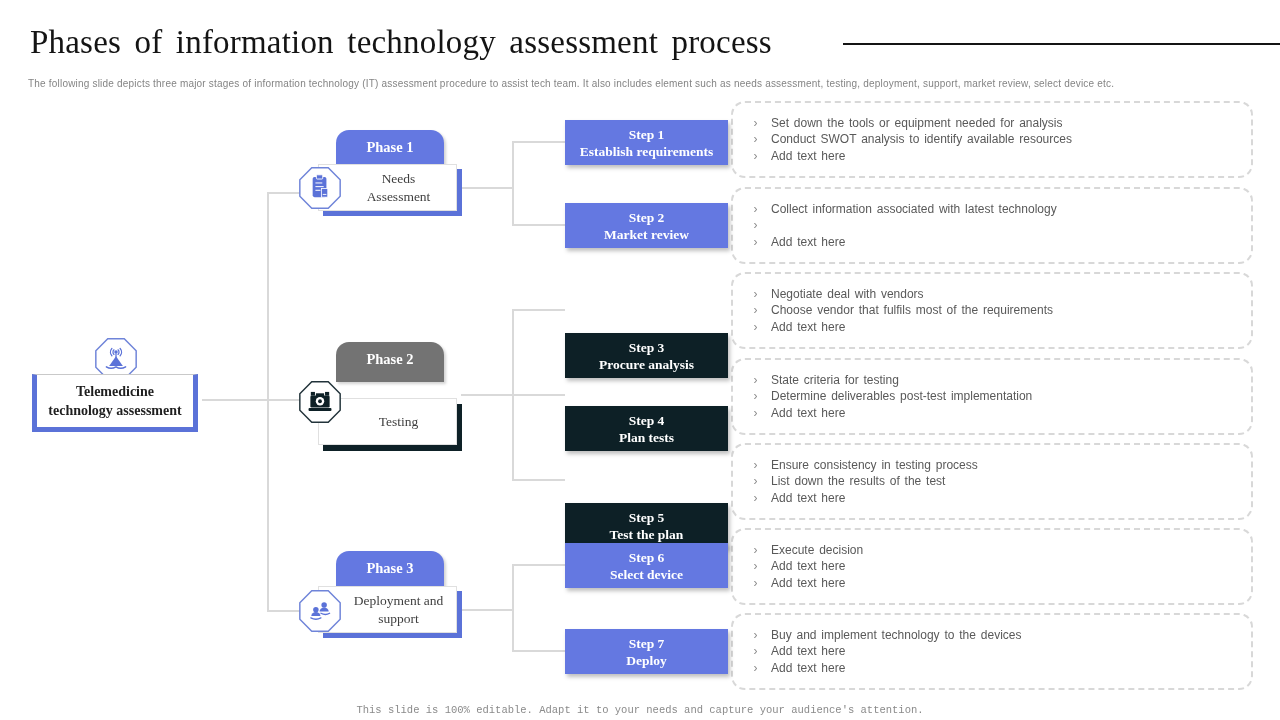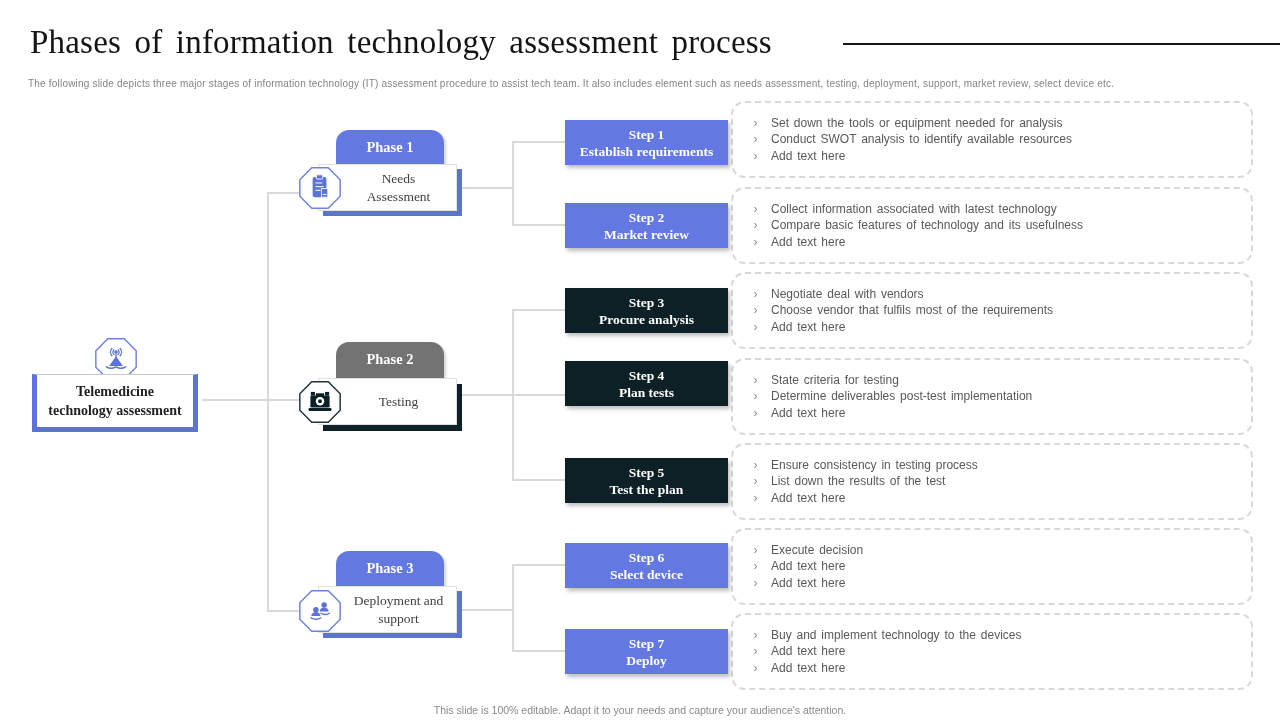--- a/index.html
+++ b/index.html
@@ -6,21 +6,21 @@
   .slide{position:relative;width:1280px;height:720px;background:#ffffff;overflow:hidden;
          font-family:"Liberation Serif",serif;}
 
   
   .title{position:absolute;left:30px;top:24px;font-size:33px;color:#141414;
          word-spacing:5px;letter-spacing:.2px;white-space:nowrap;}
   .title-rule{position:absolute;left:843px;top:43px;width:437px;height:2px;background:#141414;}
   .subtitle{position:absolute;left:28px;top:78px;font-family:"Liberation Sans",sans-serif;
             font-size:10px;color:#848484;letter-spacing:.2px;white-space:nowrap;}
   .footer{position:absolute;left:0;top:704px;width:1280px;text-align:center;
-          font-family:Liberation Sans, sans-serif;font-size:10.5px;color:#8a8a8a;}
+          font-family:Liberation Mono, monospace;font-size:10.5px;color:#8a8a8a;}
 
   
   .ln{position:absolute;background:#d9d9d9;}
 
   
   .tele-box{position:absolute;left:32px;top:374px;width:166px;height:58px;background:#fff;
             border-left:5px solid #5b72d8;border-right:5px solid #5b72d8;border-bottom:5px solid #5b72d8;
             border-top:1px solid #c9c9c9;box-sizing:border-box;
             display:flex;flex-direction:column;align-items:center;justify-content:center;
             font-weight:bold;font-size:14px;color:#1f1f1f;line-height:19px;text-align:center;}
@@ -32,35 +32,35 @@
        color:#fff;font-weight:bold;font-size:14.5px;text-align:center;line-height:35px;
        box-shadow:2px 2px 3px rgba(0,0,0,.18);}
   .tab.blue{background:#6478e1;}
   .tab.dark{background:#737373;}
   .t1{top:130px}.t2{top:342px}.t3{top:551px}
   .lbl{position:absolute;left:318px;width:139px;height:47px;background:#fff;
        border:1px solid #e0e0e0;box-sizing:border-box;z-index:2;
        display:flex;align-items:center;justify-content:center;text-align:center;
        font-size:13.5px;color:#3f3f3f;line-height:18px;padding-left:22px;}
   .lbl.blue{box-shadow:5px 5px 0 #5b72d8;}
-  .lbl.dark{box-shadow:5px 6px 0 #0e2127;}
+  .lbl.dark{box-shadow:5px 6px 0 #0e2127;margin-top:20px;}
   .b1{top:164px}.b2{top:378px}.b3{top:586px}
   .pl-1{max-width:78px;display:inline-block;}
   .pl-3{max-width:94px;display:inline-block;}
   .octa.o1{left:298px;top:166px;z-index:3;}
   .octa.o2{left:298px;top:380px;z-index:3;}
   .octa.o3{left:298px;top:589px;z-index:3;}
 
   
   .step-box{position:absolute;left:565px;width:163px;height:45px;color:#fff;z-index:2;
             display:flex;flex-direction:column;align-items:center;justify-content:center;
             font-weight:bold;font-size:13.5px;line-height:17px;text-align:center;
             box-shadow:2px 3px 4px rgba(0,0,0,.25);}
   .step-box.blue{background:#6478e1;}
-  .step-box.dark{background:#0d2026;}
+  .step-box.dark{background:#0d2026;margin-top:45px;}
   .s1{top:120px}.s2{top:203px}.s3{top:288px}.s4{top:361px}.s5{top:458px}.s6{top:543px}.s7{top:629px}
 
   
   .panel{position:absolute;left:731px;width:522px;height:77px;box-sizing:border-box;
          border:2px dashed #d8d8d8;border-radius:14px;background:#fff;z-index:1;
          display:flex;flex-direction:column;justify-content:center;gap:0;
          padding:6px 14px 6px 16px;font-family:"Liberation Sans",sans-serif;}
   .p1{top:101px}.p2{top:187px}.p3{top:272px}.p4{top:358px}.p5{top:443px}.p6{top:528px}.p7{top:613px}
   .brow{display:flex;gap:9px;font-size:12px;color:#595959;line-height:16.5px;word-spacing:1.5px;}
   .chev{color:#8c8c8c;width:13px;flex:0 0 auto;text-align:center;}
@@ -210,21 +210,20 @@
         <span>Add text here</span>
       </div>
   </div>
   <div class="panel p2">
     <div class="brow">
         <span class="chev">›</span>
         <span>Collect information  associated with latest technology</span>
       </div>
     <div class="brow">
         <span class="chev">›</span>
-        <span>Compare  basic features  of technology  and its usefulness</span>
       </div>
     <div class="brow">
         <span class="chev">›</span>
         <span>Add text here</span>
       </div>
   </div>
   <div class="panel p3">
     <div class="brow">
         <span class="chev">›</span>
         <span>Negotiate deal with vendors</span>

